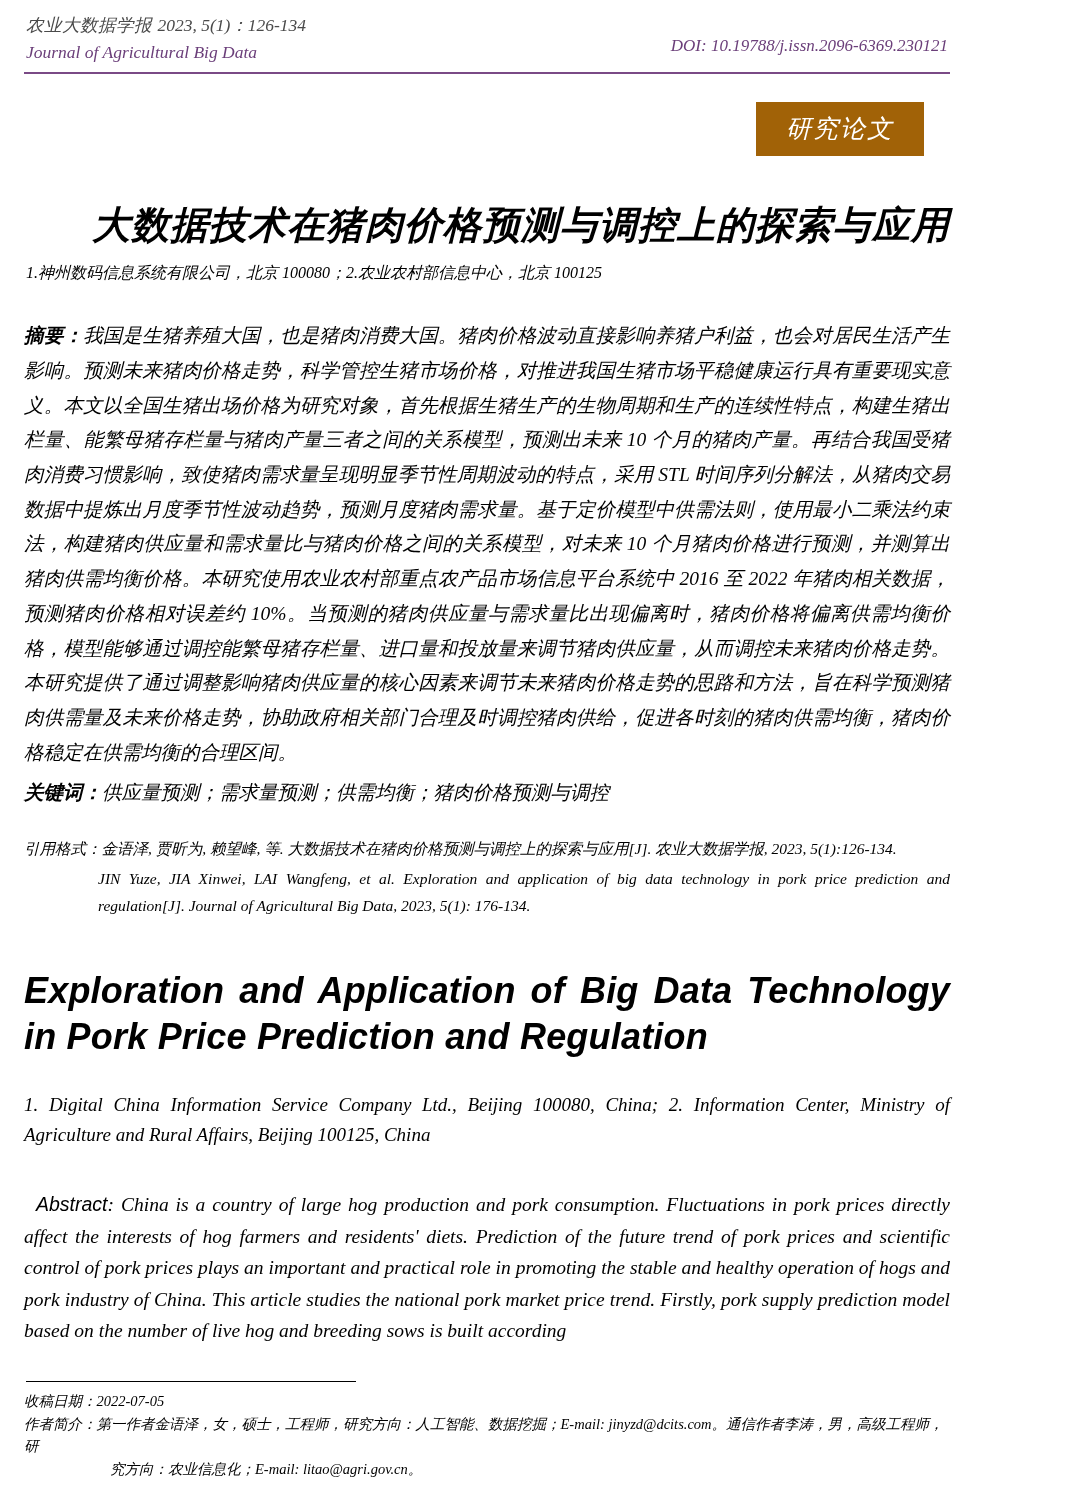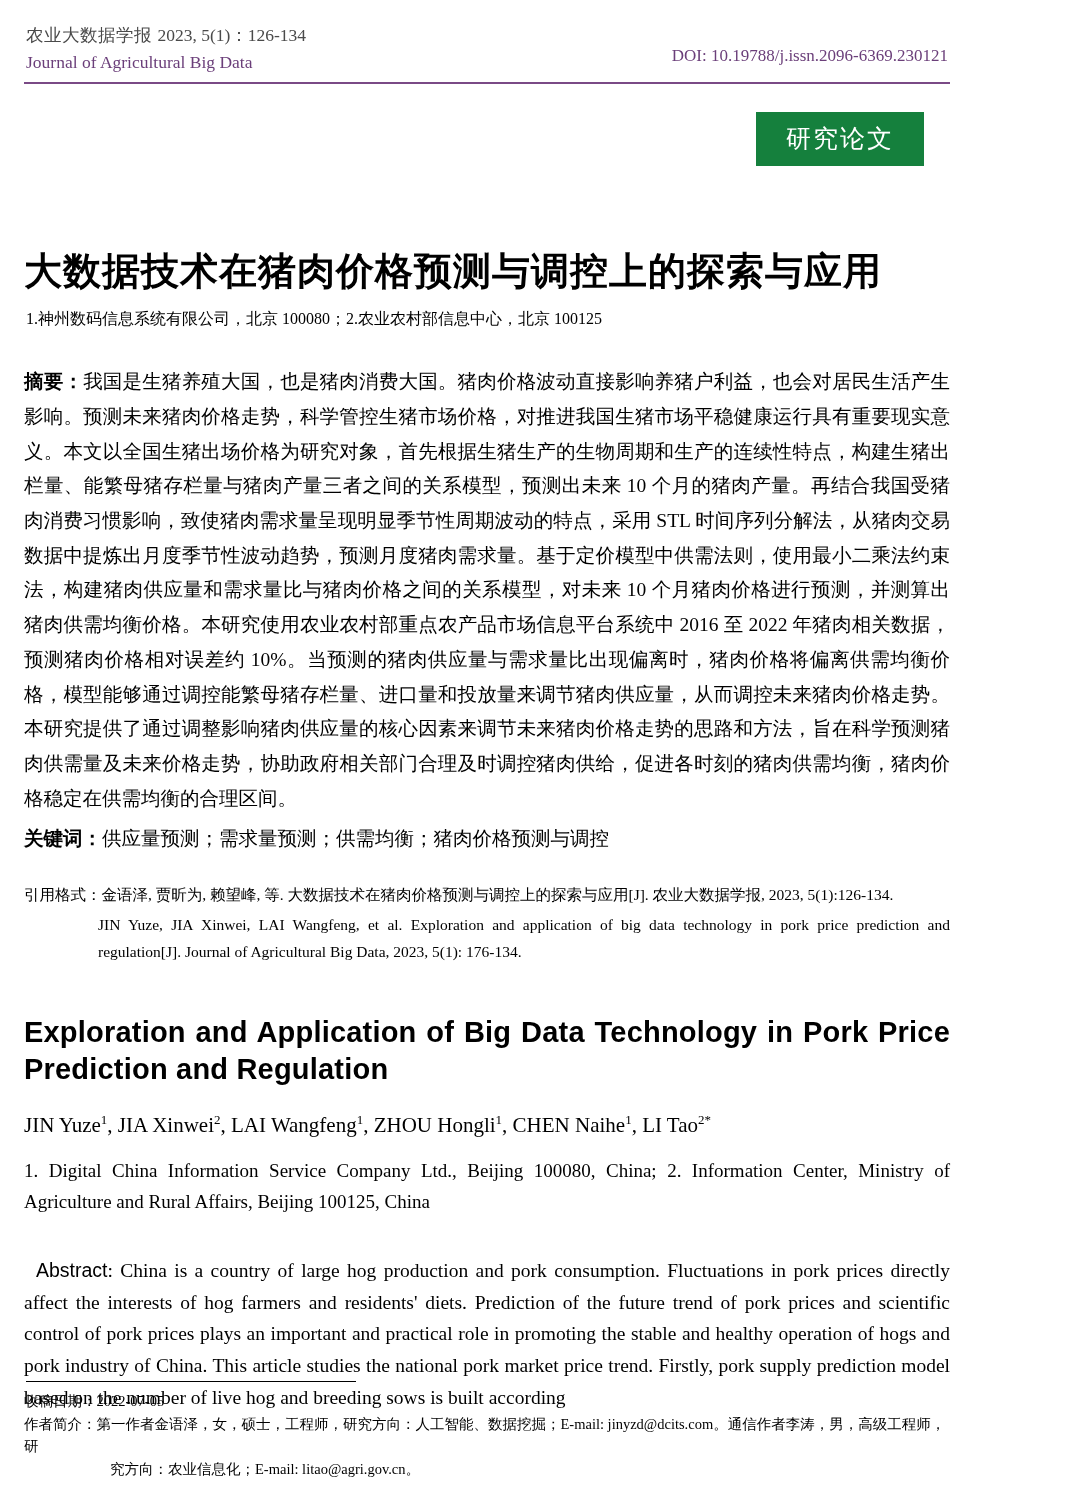--- a/index.html
+++ b/index.html
@@ -12,22 +12,23 @@
     height: 1503px;
     font-family: "Liberation Serif", serif;
     color: #111;
     position: relative;
     overflow: hidden;
   }
   .page {
     width: 974px;
     height: 1503px;
     box-sizing: border-box;
-    padding: 24px 24px 0 24px;
+    padding: 14px 24px 0 24px;
     position: relative;
+    font-style: italic;
   }
 
   
   .masthead {
     display: flex;
     justify-content: space-between;
     align-items: flex-start;
     padding: 0 2px 6px 2px;
   }
   .masthead-left {
@@ -60,37 +61,37 @@
   }
 
   
   .badge-row {
     display: flex;
     justify-content: flex-end;
     margin-top: 28px;
     padding-right: 26px;
   }
   .badge {
-    background: #15803d;
+    background: #a16207;
     color: #ffffff;
     font-family: "Liberation Sans", sans-serif;
     font-size: 25px;
     letter-spacing: 2px;
     padding: 14px 30px 15px 30px;
     line-height: 1;
   }
 
   
   .title-cn {
     font-family: "Liberation Sans", sans-serif;
     font-weight: bold;
     font-size: 38px;
     letter-spacing: 1px;
-    text-align: left;
-    margin: 80px 0 0 0;
+    text-align: right;
+    margin: 44px 0 0 0;
     color: #000;
   }
   .authors-cn {
     font-family: "Liberation Sans", sans-serif;
     font-size: 19px;
     margin: 38px 0 0 2px;
     letter-spacing: 0.5px;
     color: #000;
   }
   .authors-cn sup {
@@ -138,21 +139,21 @@
   .citation .cite-en {
     display: block;
     margin-top: 4px;
     padding-left: 74px;
     text-align: justify;
   }
 
   
   .title-en {
     font-family: "Liberation Sans", sans-serif;
-    font-size: 29px;
+    font-size: 36px;
     line-height: 1.28;
     margin-top: 48px;
     letter-spacing: 0.2px;
     color: #000;
     text-align: justify;
   }
   .authors-en {
     font-size: 21px;
     margin-top: 20px;
     color: #000;
@@ -233,23 +234,20 @@
     <span class="lead">关键词：</span><span>供应量预测；需求量预测；供需均衡；猪肉价格预测与调控</span>
   </div>
 
   <div class="citation">
     <span class="cite-cn"><span>引用格式：</span><span>金语泽, 贾昕为, 赖望峰, 等. 大数据技术在猪肉价格预测与调控上的探索与应用[J]. 农业大数据学报, 2023, 5(1):126-134.</span></span>
     <span class="cite-en">JIN Yuze, JIA Xinwei, LAI Wangfeng, et al. Exploration and application of big data technology in pork price prediction and regulation[J]. Journal of Agricultural Big Data, 2023, 5(1): 176-134.</span>
   </div>
 
   <h2 class="title-en">Exploration and Application of Big Data Technology in Pork Price Prediction and Regulation</h2>
 
-  <div class="authors-en">
-    <span>JIN Yuze</span><sup>1</sup>, <span>JIA Xinwei</span><sup>2</sup>, <span>LAI Wangfeng</span><sup>1</sup>, <span>ZHOU Hongli</span><sup>1</sup>, <span>CHEN Naihe</span><sup>1</sup>, <span>LI Tao</span><sup>2*</sup>
-  </div>
 
   <div class="affil-en">1. Digital China Information Service Company Ltd., Beijing 100080, China; 2. Information Center, Ministry of Agriculture and Rural Affairs, Beijing 100125, China</div>
 
   <div class="abstract-en">
     <span class="lead">Abstract</span><span>: </span><span>China is a country of large hog production and pork consumption. Fluctuations in pork prices directly affect the interests of hog farmers and residents' diets. Prediction of the future trend of pork prices and scientific control of pork prices plays an important and practical role in promoting the stable and healthy operation of hogs and pork industry of China. This article studies the national pork market price trend. Firstly, pork supply prediction model based on the number of live hog and breeding sows is built according</span>
   </div>
 
   <div class="footnote">
     <div class="foot-rule"></div>
     <div class="foot-line">

